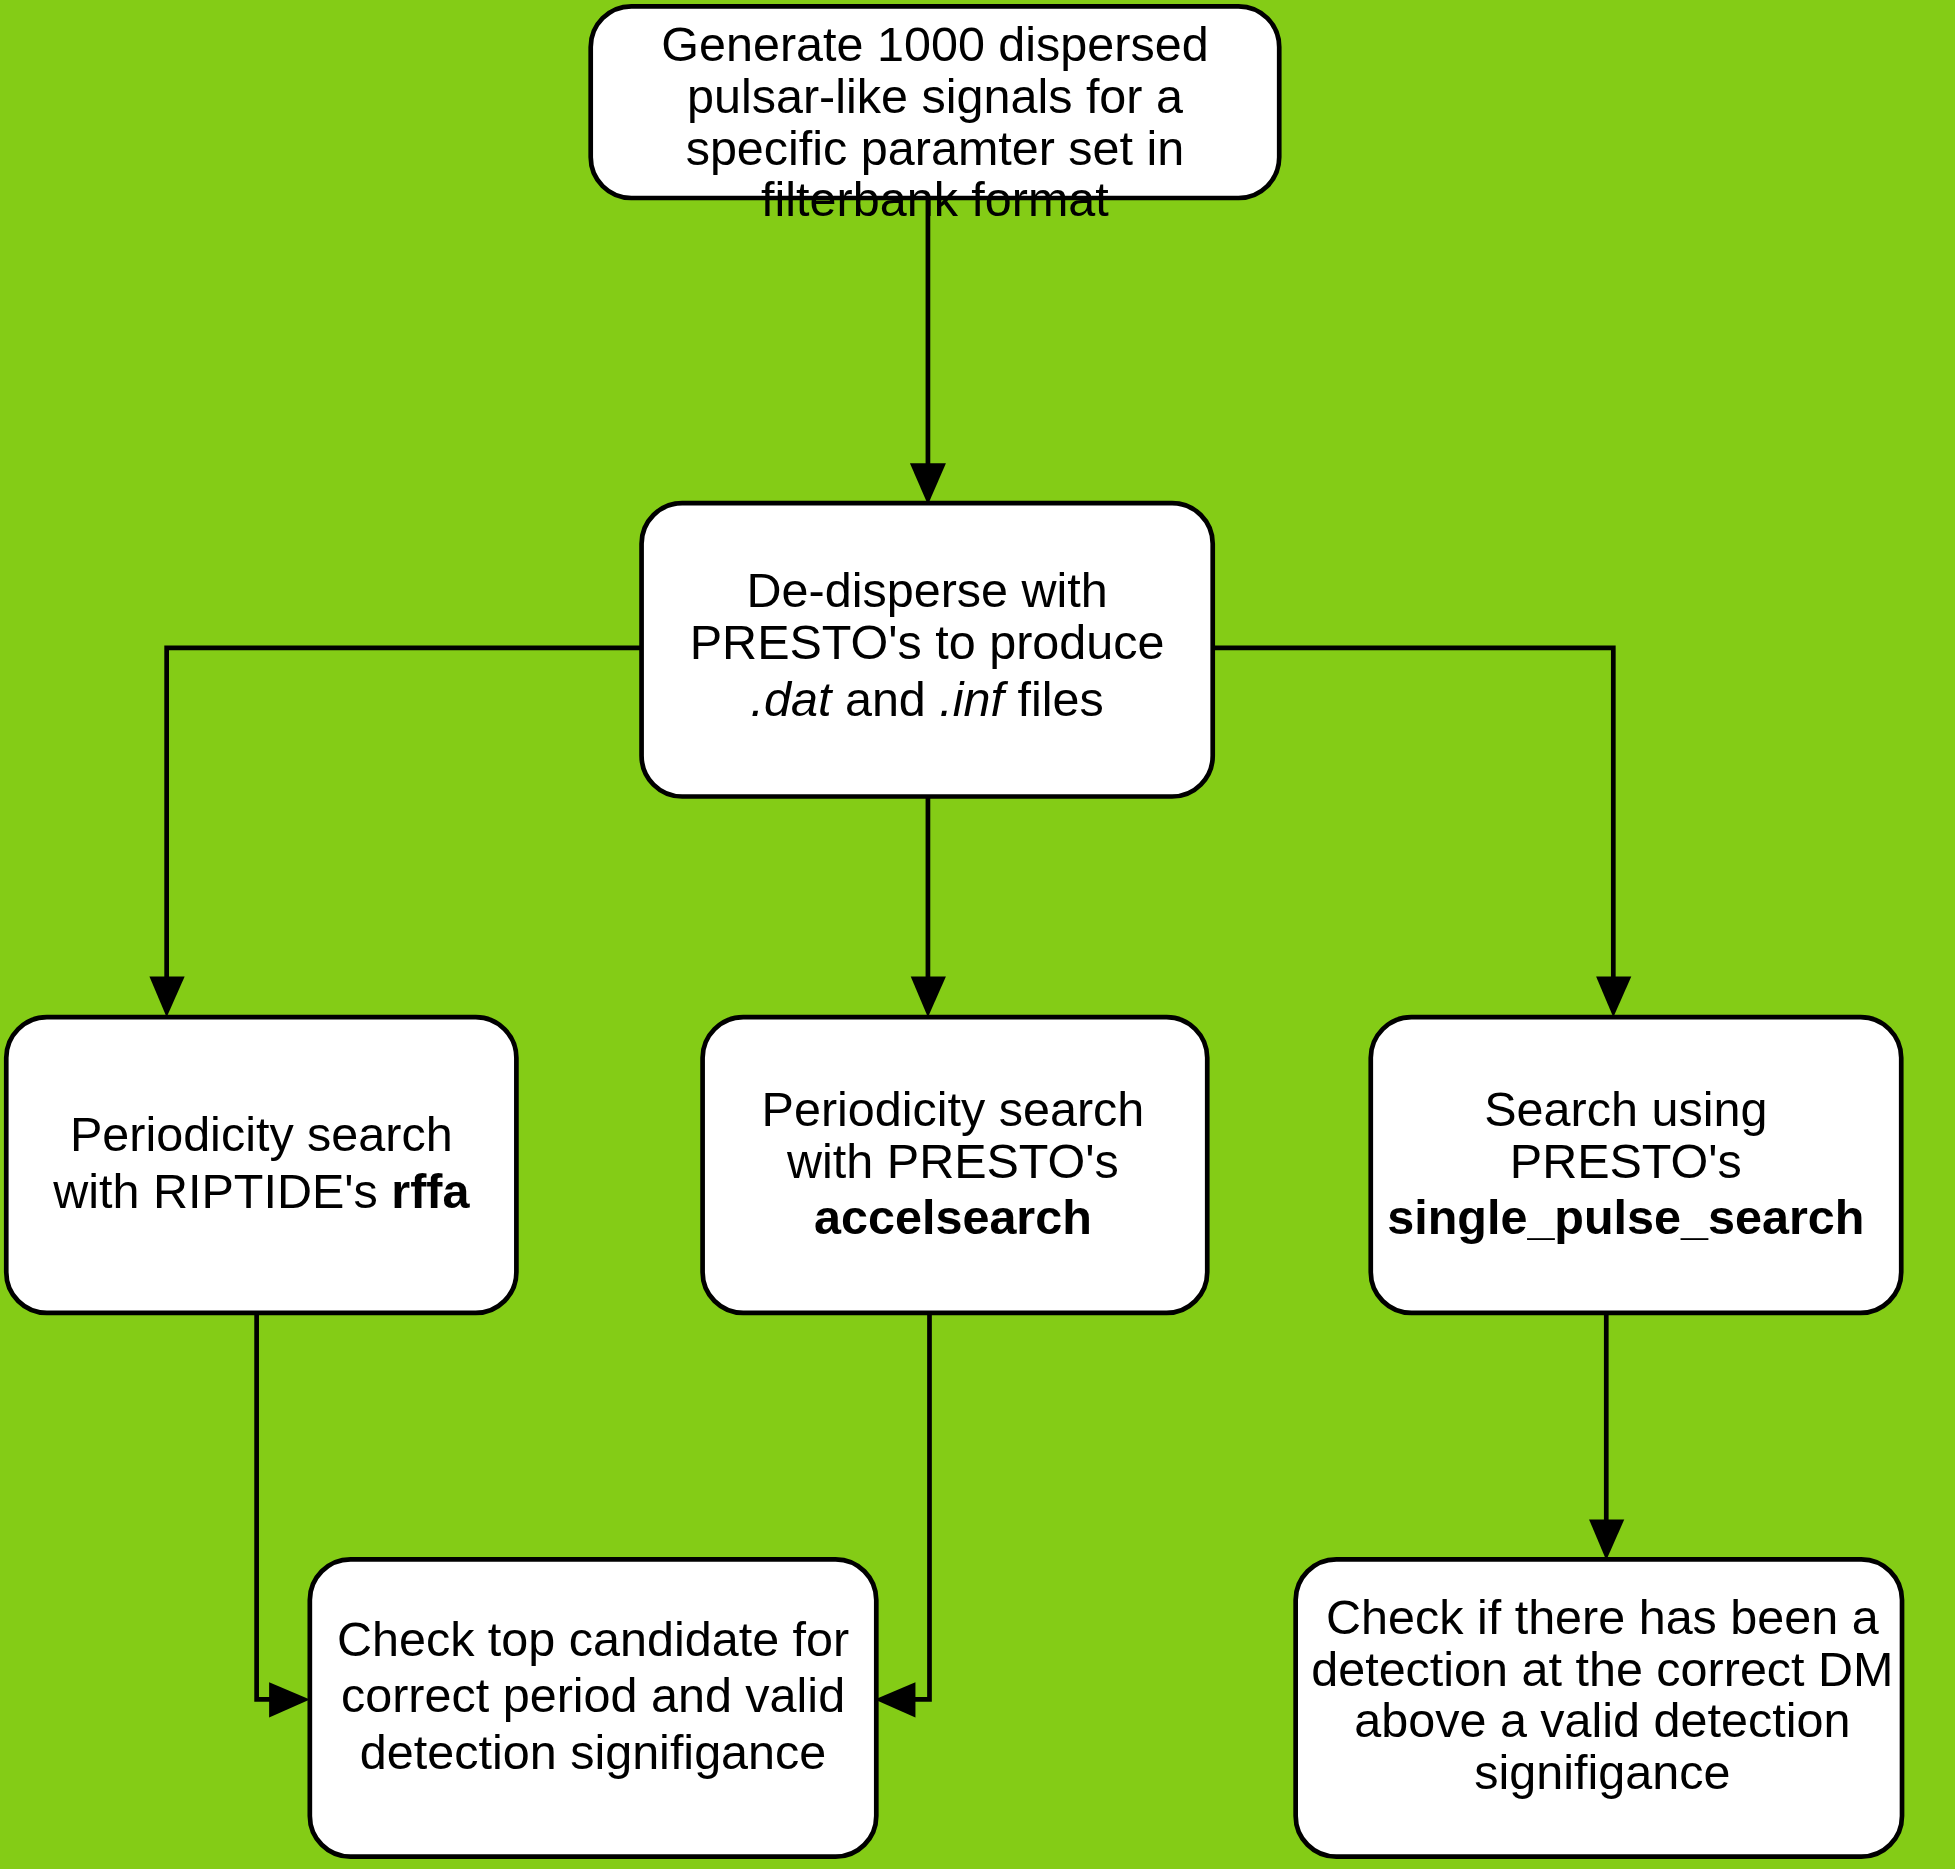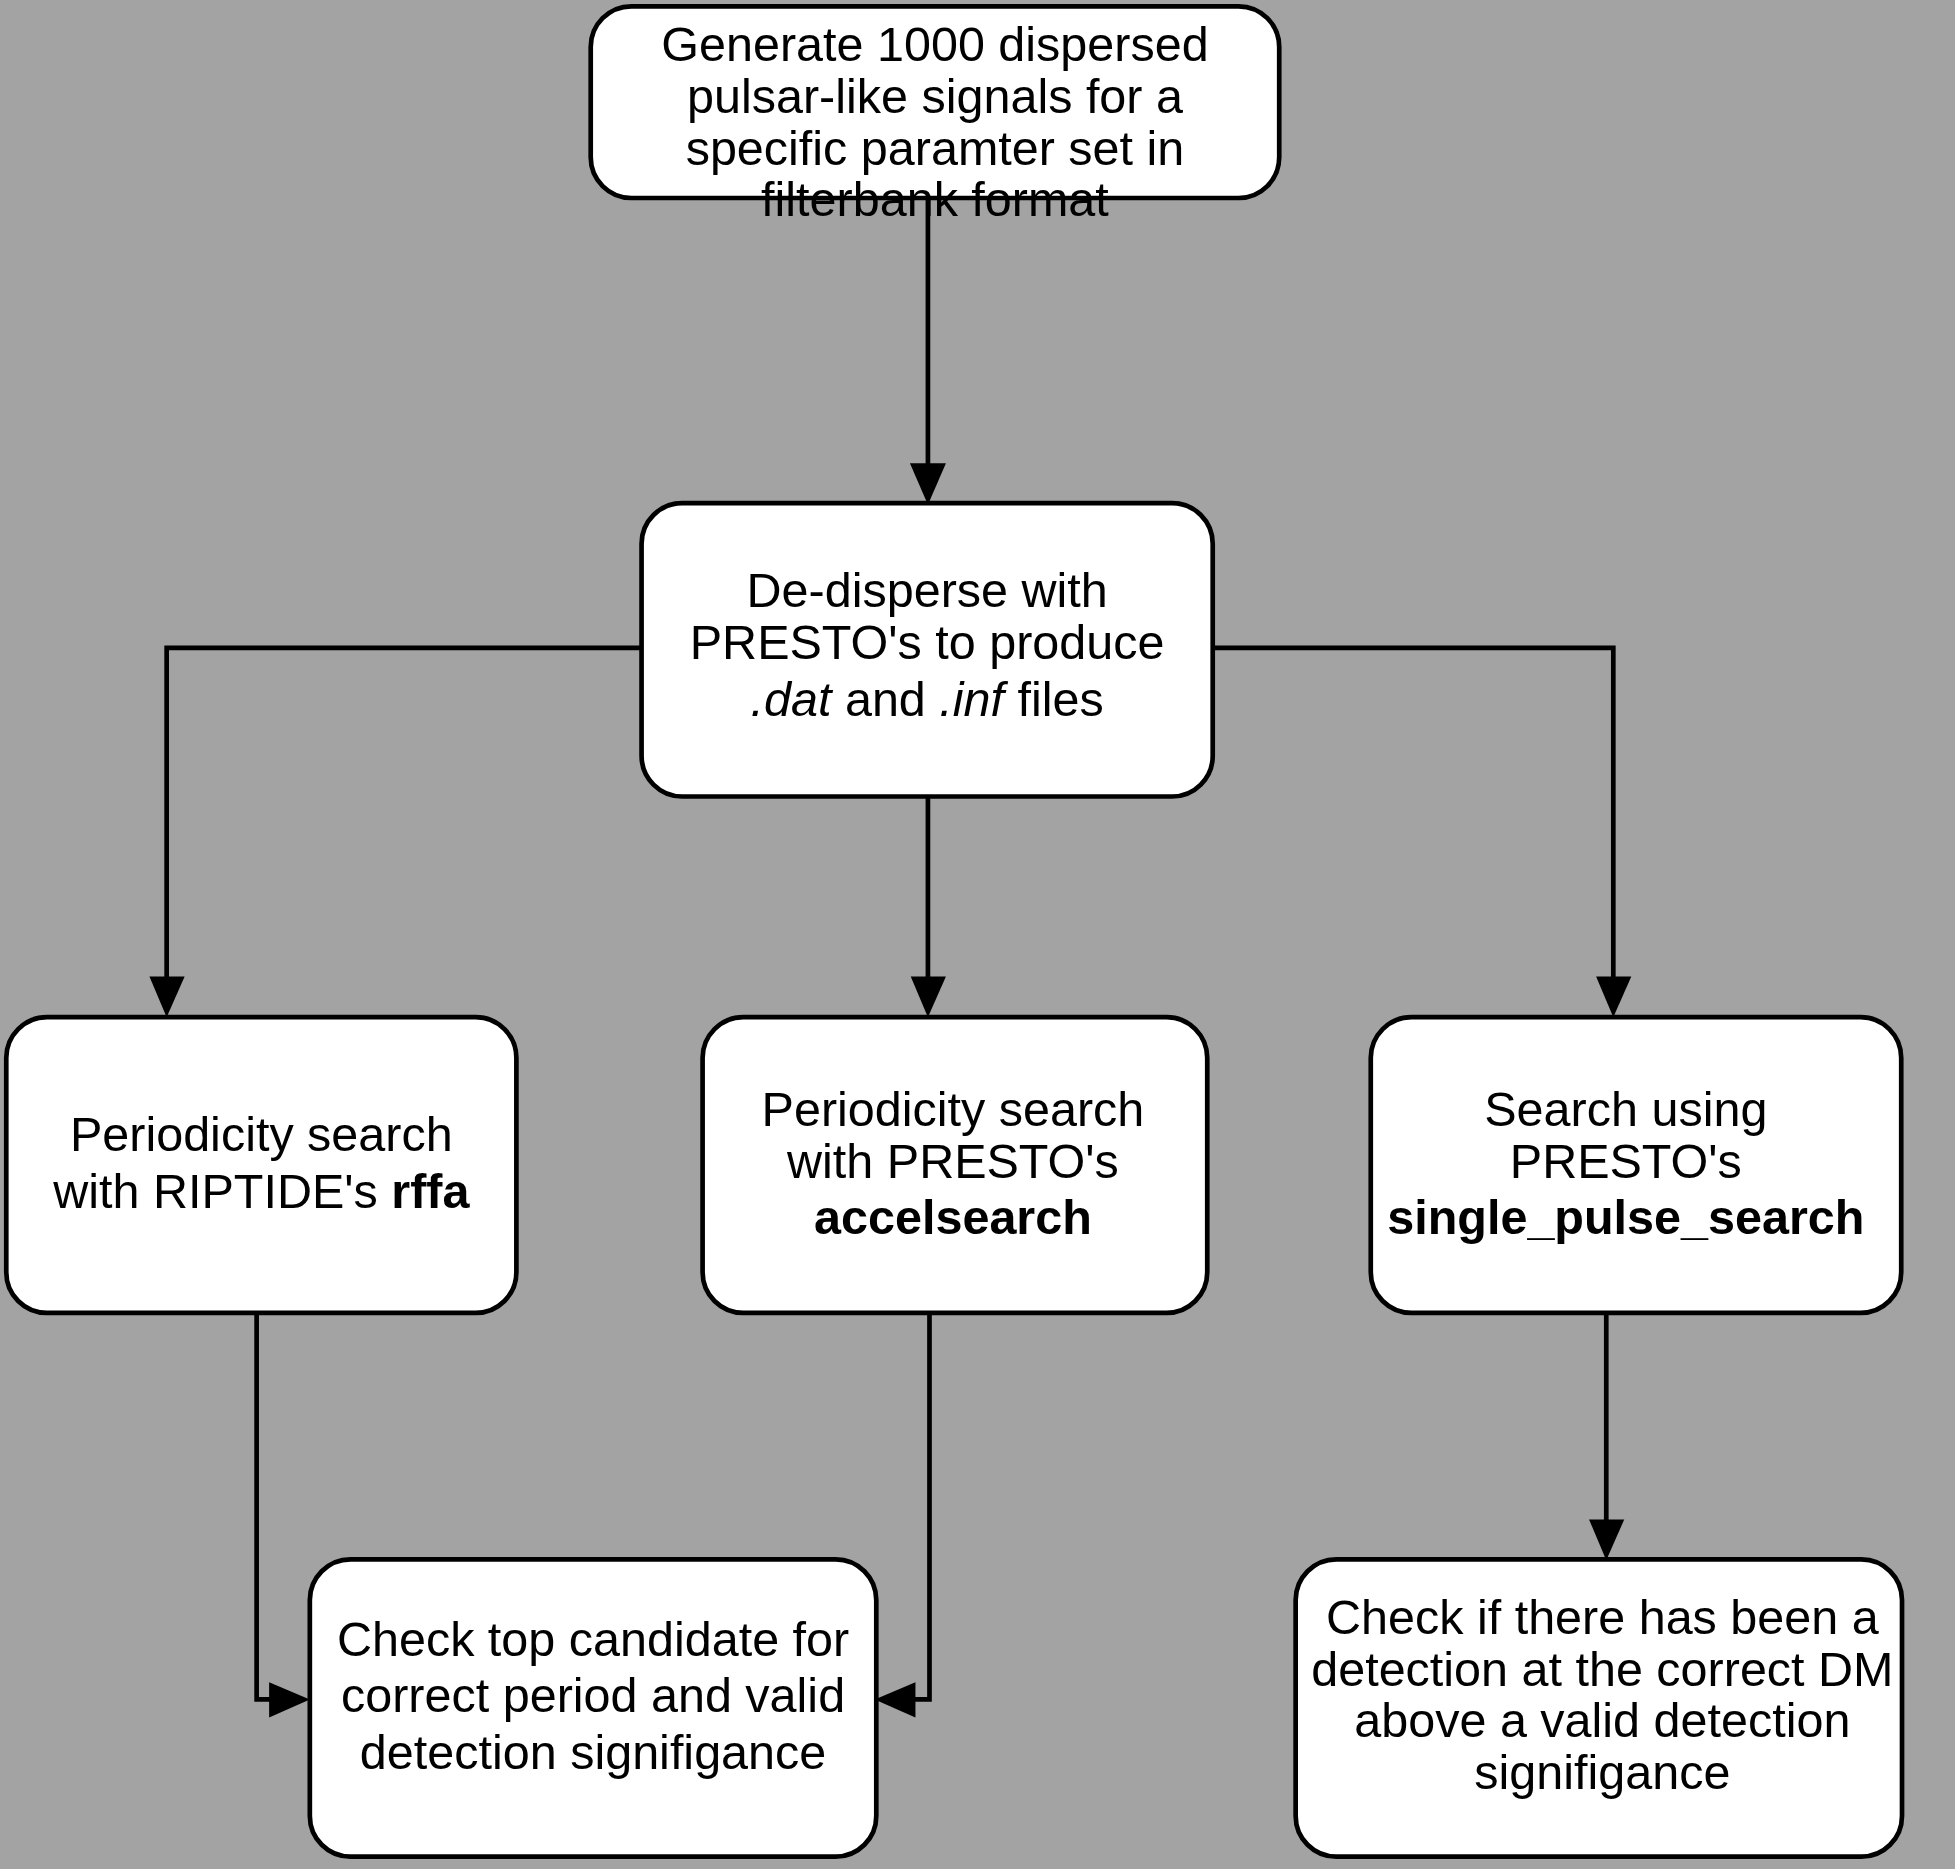--- a/index.html
+++ b/index.html
@@ -11,21 +11,21 @@
   body {
     width: 1956px;
     height: 1870px;
     font-family: "Liberation Sans", sans-serif;
     overflow: hidden;
   }
   #flow-root {
     position: relative;
     width: 1956px;
     height: 1870px;
-    background: #a3a3a3;
+    background: #84cc16;
   }
   svg#flow-svg {
     position: absolute;
     top: 0;
     left: 0;
     width: 1956px;
     height: 1870px;
     display: block;
   }
   .node-box {

